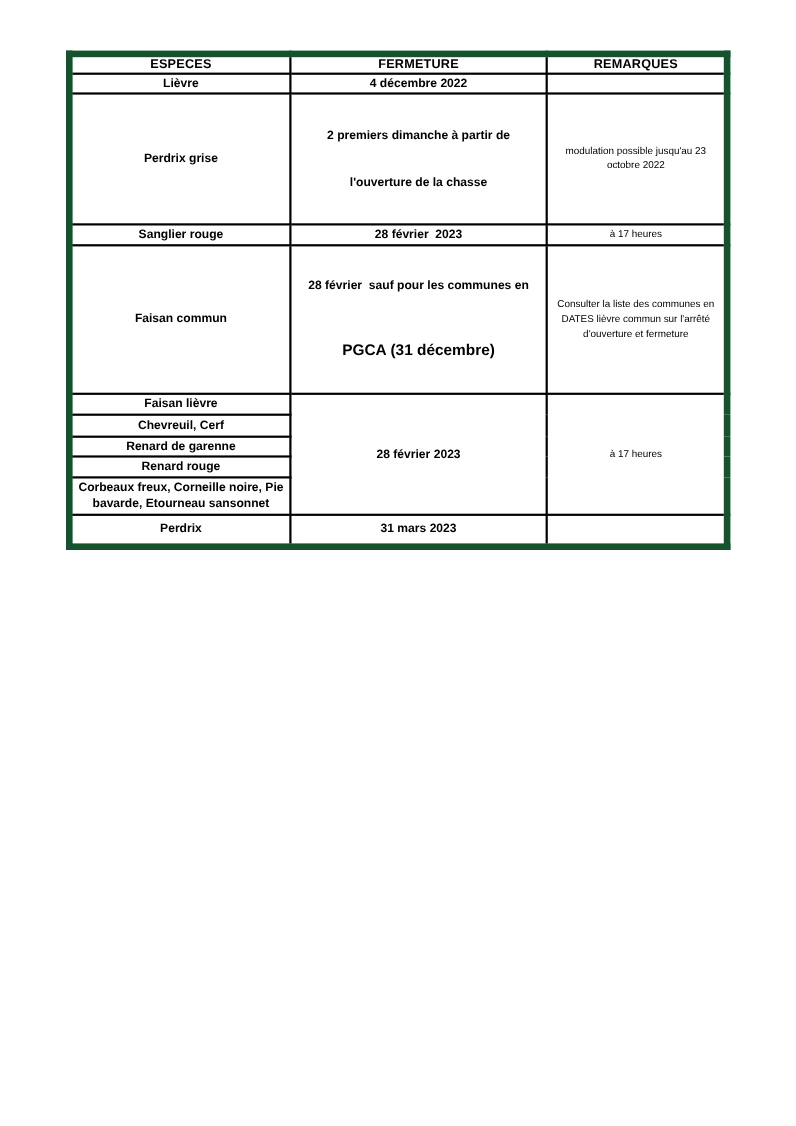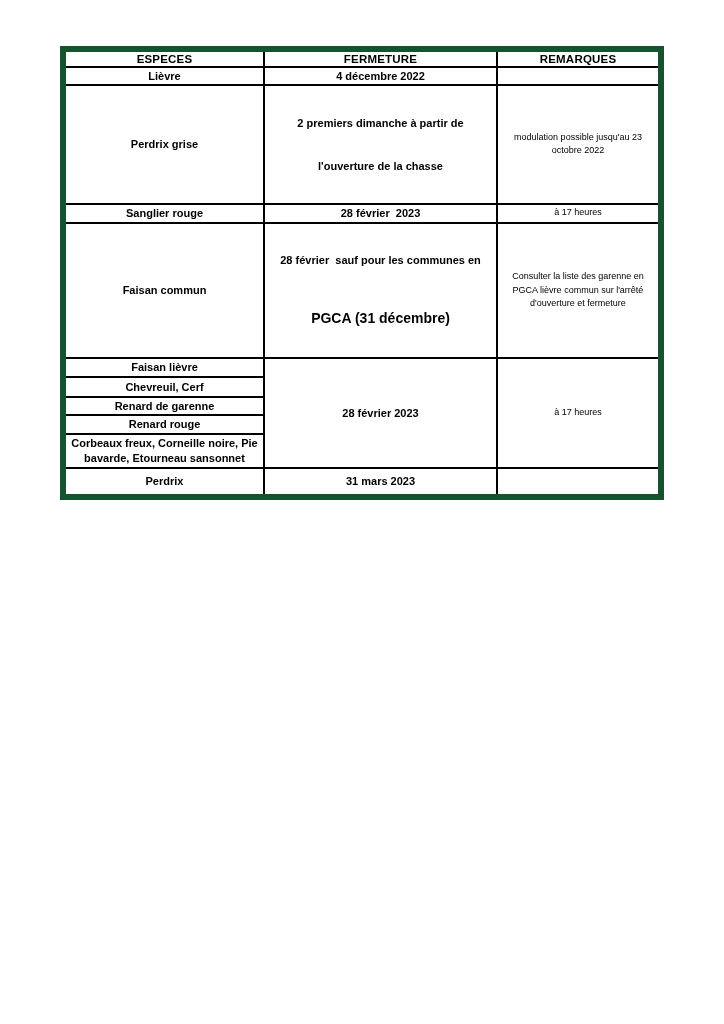--- a/index.html
+++ b/index.html
@@ -129,21 +129,21 @@
         <td class="col-fermeture">28 février  2023</td>
         <td class="col-remarque">à 17 heures</td>
       </tr>
 
       <tr class="r-faiscom">
         <td class="col-espece">Faisan commun</td>
         <td class="col-fermeture">
           <span class="ferm-line">28 février  sauf pour les communes en</span>
           <span class="ferm-sub">PGCA (31 décembre)</span>
         </td>
-        <td class="col-remarque">Consulter la liste des garenne en PGCA lièvre commun sur l'arrêté d'ouverture et fermeture</td>
+        <td class="col-remarque">Consulter la liste des communes en DATES lièvre commun sur l'arrêté d'ouverture et fermeture</td>
       </tr>
 
       <tr class="r-faisven">
         <td class="col-espece">Faisan lièvre</td>
         <td class="col-fermeture" rowspan="5">28 février 2023</td>
         <td class="col-remarque" rowspan="5">à 17 heures</td>
       </tr>
 
       <tr class="r-chevcerf">
         <td class="col-espece">Chevreuil, Cerf</td>

